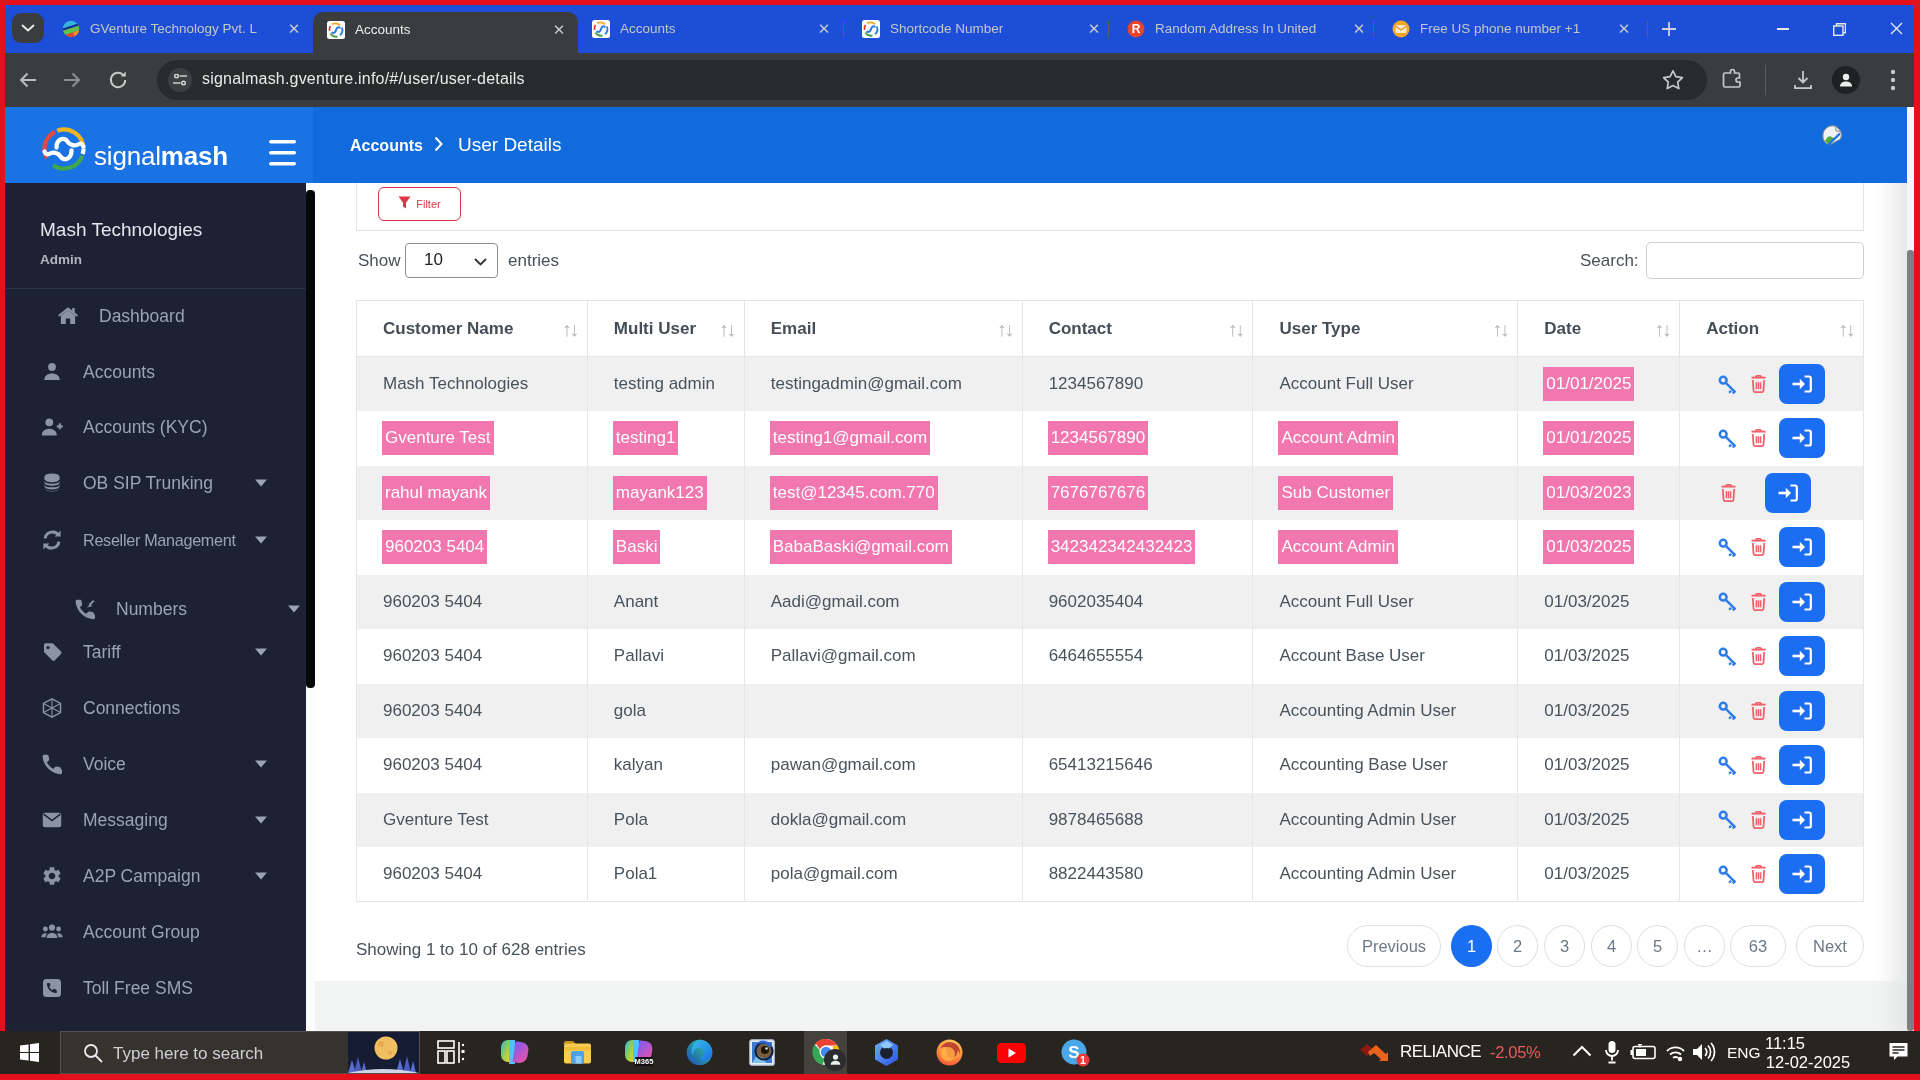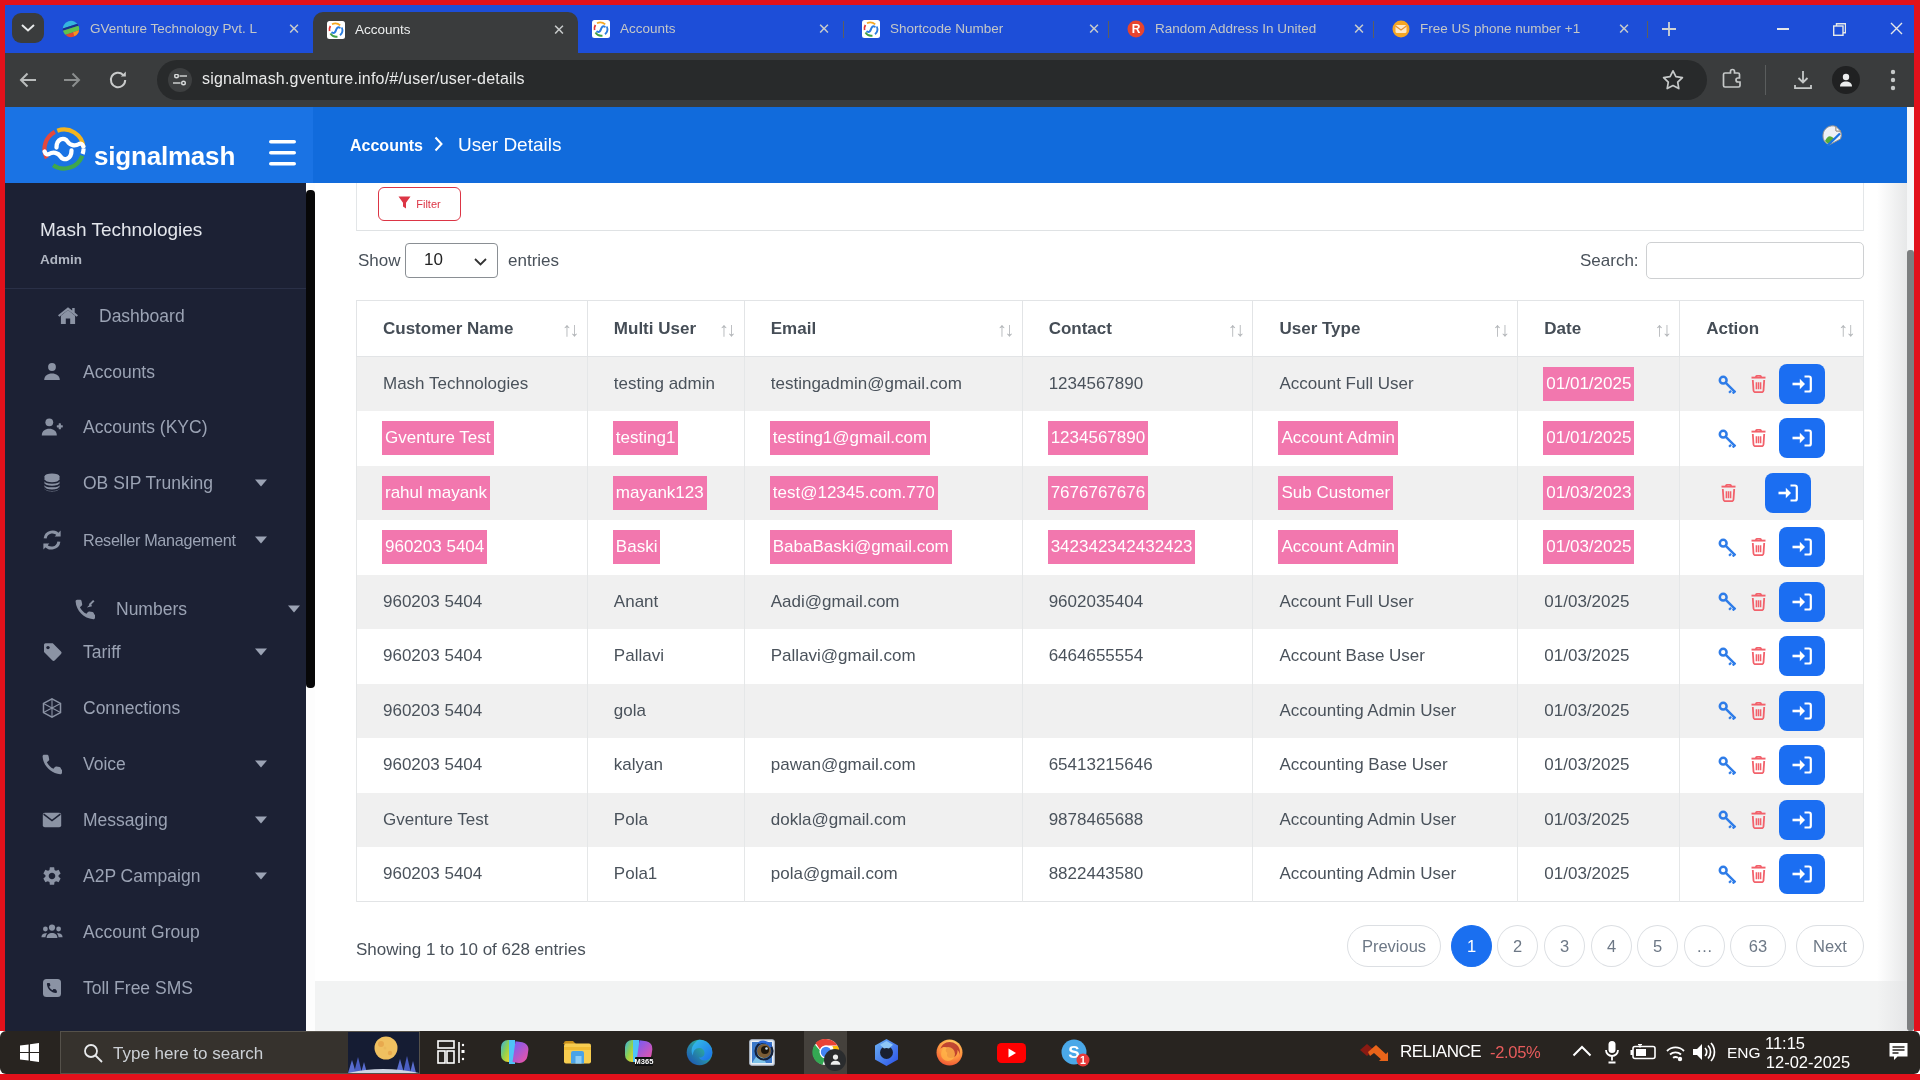--- a/index.html
+++ b/index.html
@@ -60,21 +60,21 @@
 .gobtn { width:46px; height:40px; background:#1b6ef2; border-radius:8px; display:flex; align-items:center; justify-content:center; }
 
 #showing { position:absolute; left:50px; top:757px; font-size:17px; color:#49515a; }
 .pg { position:absolute; top:742px; height:42px; border:1px solid #dcdfe3; border-radius:21px; background:#fff; color:#6d7886; font-size:16.5px; text-align:center; line-height:40px; }
 .pg.on { background:#1a6ff0; border-color:#1a6ff0; color:#fff; }
 
 #pg-scroll { left:1907px; top:107px; width:7px; height:924px; background:#f5f6f7; z-index:20; }
 #pg-thumb { position:absolute; left:0; top:143px; width:7px; height:781px; background:#7d7f80; border-radius:3px; }
 #scrollfade { left:1877px; top:183px; width:30px; height:848px; background:linear-gradient(90deg, rgba(240,240,240,0) 0%, rgba(228,229,230,0.9) 100%); z-index:19; }
 
-#taskbar { left:0; top:1031px; width:1920px; height:43px; background:#282420; z-index:55;border-radius:6px; }
+#taskbar { left:0; top:1031px; width:1920px; height:43px; background:#282420; z-index:55; }
 #tsearch { position:absolute; left:60px; top:0px; width:360px; height:43px; background:#36322d; border:1px solid #55514a; }
 #tsearch .stext { position:absolute; left:52px; top:12px; font-size:17px; color:#ccd0d5; }
 #bingpic { position:absolute; right:0px; top:0px; width:71px; height:41px; background:linear-gradient(180deg,#232e4e 0%,#2a3a64 70%,#cfd8e8 100%); overflow:hidden; }
 .tray { color:#fff; font-size:17px; }
 </style>
 </head>
 <body>
 <div class="abs" id="red-top"></div>
 <div class="abs" id="red-left"></div>
 <div class="abs" id="red-right"></div>
@@ -232,21 +232,21 @@
 <div class="abs" id="apphead">
   <div id="appheadL">
     <svg style="position:absolute;left:37px;top:20px;" width="44" height="44" viewBox="0 0 44 44">
       <path d="M15.3 3.7 A19.5 19.5 0 0 1 41.4 20.3" stroke="#f3b41f" stroke-width="4.2" fill="none"></path>
       <path d="M4.8 31.2 A19.5 19.5 0 0 1 12.8 4.8" stroke="#e5483c" stroke-width="4.2" fill="none"></path>
       <path d="M40.3 28.7 A19.5 19.5 0 0 1 11.1 38.2" stroke="#3fa74c" stroke-width="4.2" fill="none"></path>
       <path d="M41.6 21.5 A19.5 19.5 0 0 1 40.6 27" stroke="#fff" stroke-width="4.2" fill="none"></path>
       <path d="M14.5 20.5 C14.5 11.5 22.5 9.5 25.5 14.5 C28 18.5 33 19.5 37 17 C38.5 16 40.5 16.8 41.4 19.5" stroke="#fff" stroke-width="4.3" fill="none" stroke-linecap="round"></path>
       <path d="M2.6 24.5 C3.5 27.2 5.5 28 7 27 C11 24.5 16 25.5 18.5 29.5 C21.5 34.5 29.5 32.5 29.5 23.5" stroke="#fff" stroke-width="4.3" fill="none" stroke-linecap="round"></path>
     </svg>
-    <div style="position:absolute;left:89px;top:34px;font-size:26px;color:#fff;letter-spacing:-0.2px;"><span style="font-weight:700;">signal</span><span style="font-weight:700;">mash</span></div>
+    <div style="position:absolute;left:89px;top:34px;font-size:26px;color:#fff;letter-spacing:-0.2px;"><span style="font-weight:400;">signal</span><span style="font-weight:700;">mash</span></div>
     <svg style="position:absolute;left:264px;top:33px;" width="27" height="26" viewBox="0 0 27 26">
         <rect y="0" width="27" height="3.6" rx="1.8" fill="#fff"></rect>
         <rect y="11" width="27" height="3.6" rx="1.8" fill="#fff"></rect>
         <rect y="22" width="27" height="3.6" rx="1.8" fill="#fff"></rect>
       </svg>
   </div>
   <div id="crumb">
     <div style="position:absolute;left:0;top:30px;font-size:16px;font-weight:bold;white-space:nowrap;">Accounts</div>
     <svg style="position:absolute;left:84px;top:29px;" width="9" height="16" viewBox="0 0 9 16">
         <path d="M1.5 1.5L7.5 8l-6 6.5" stroke="#fff" stroke-width="2" fill="none"></path>

